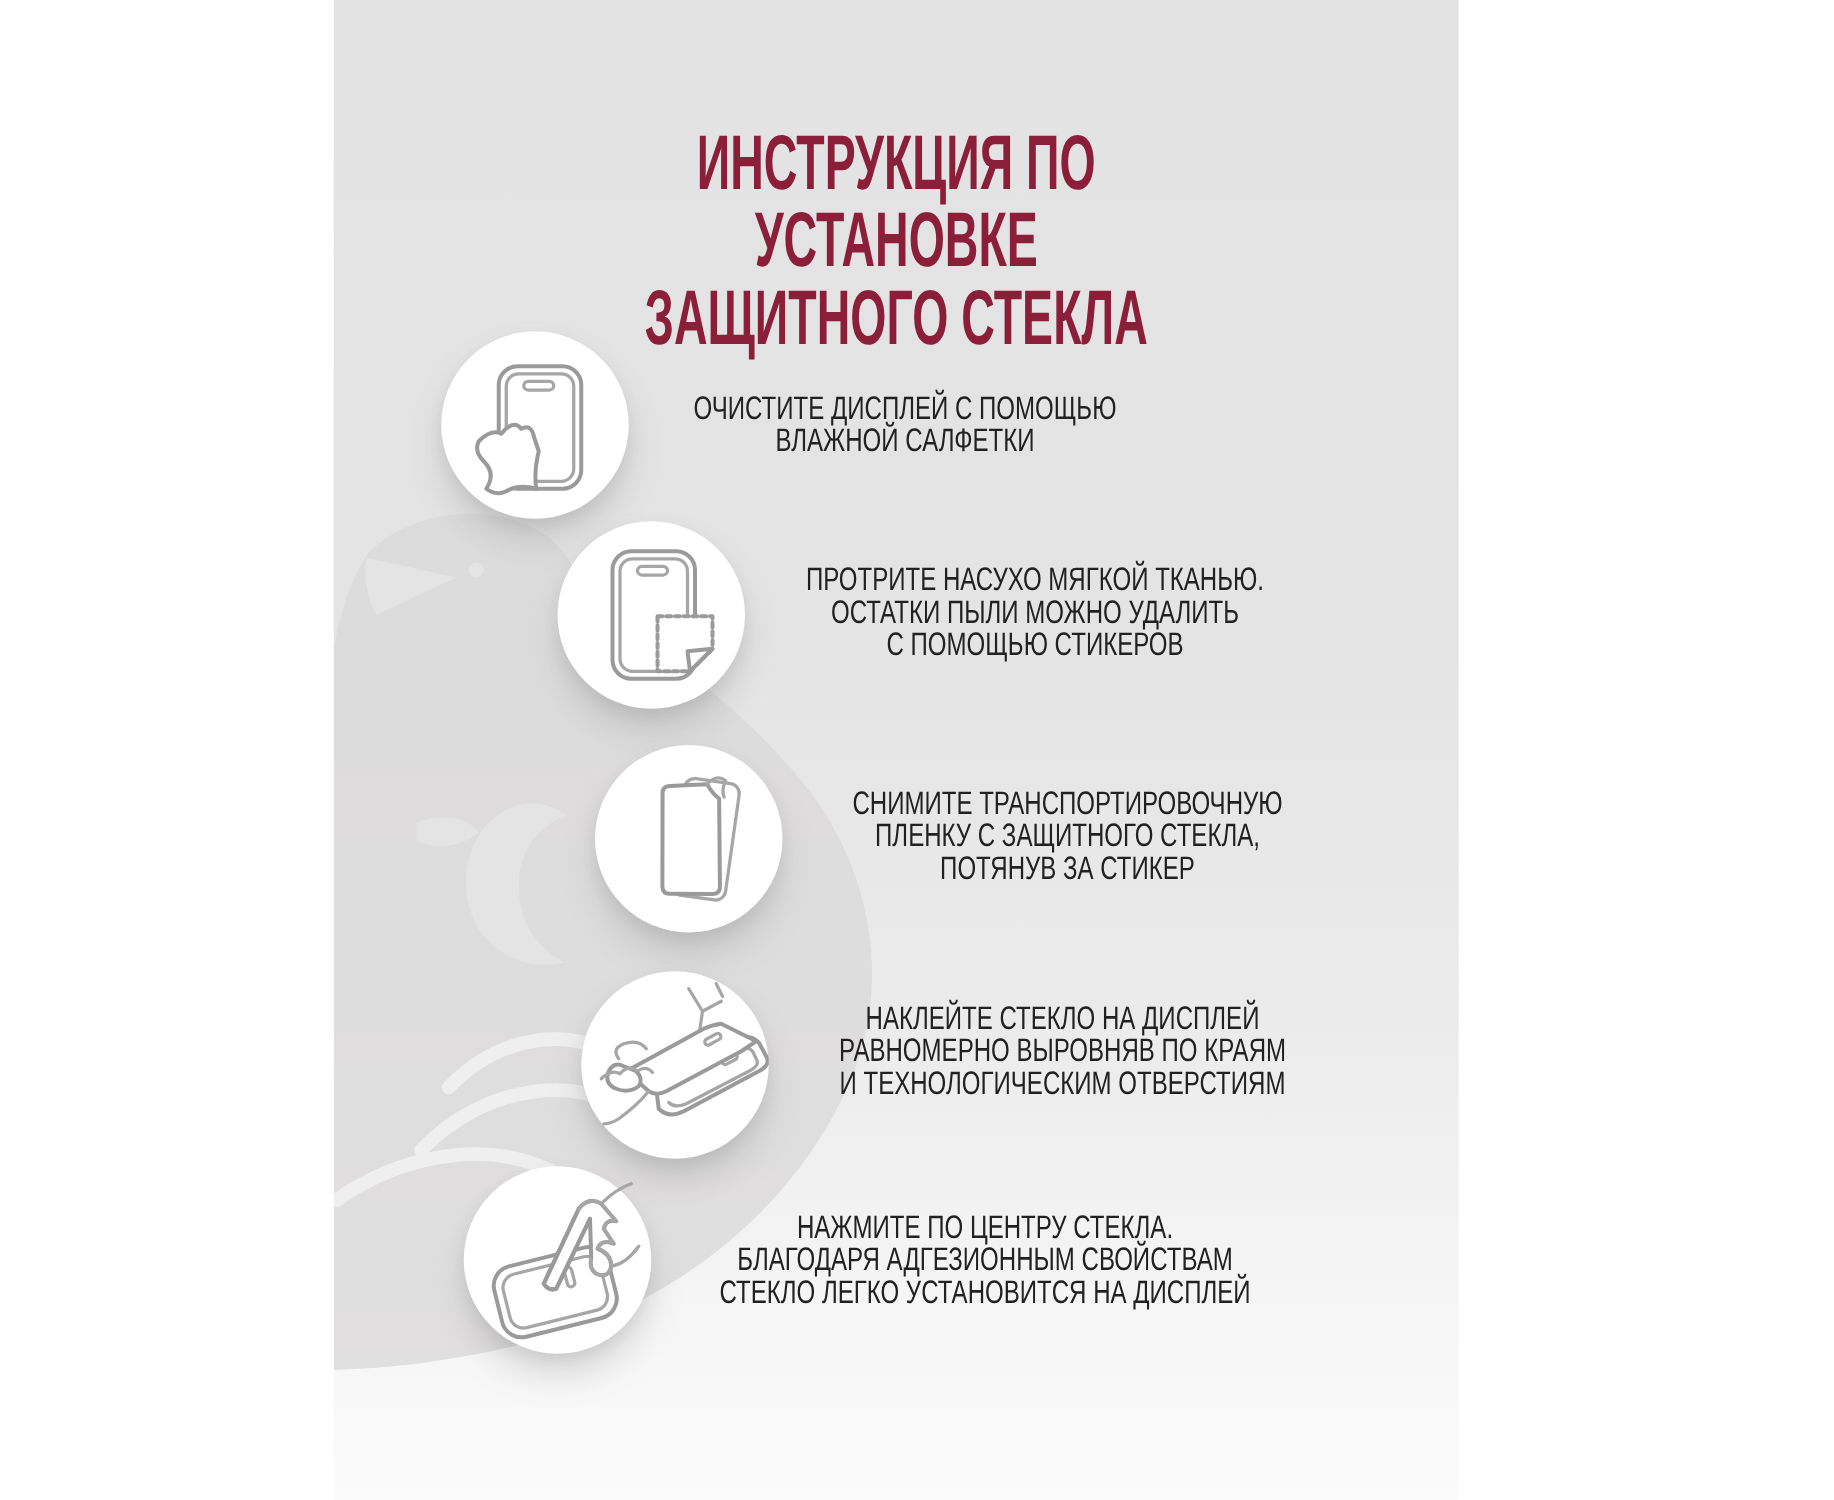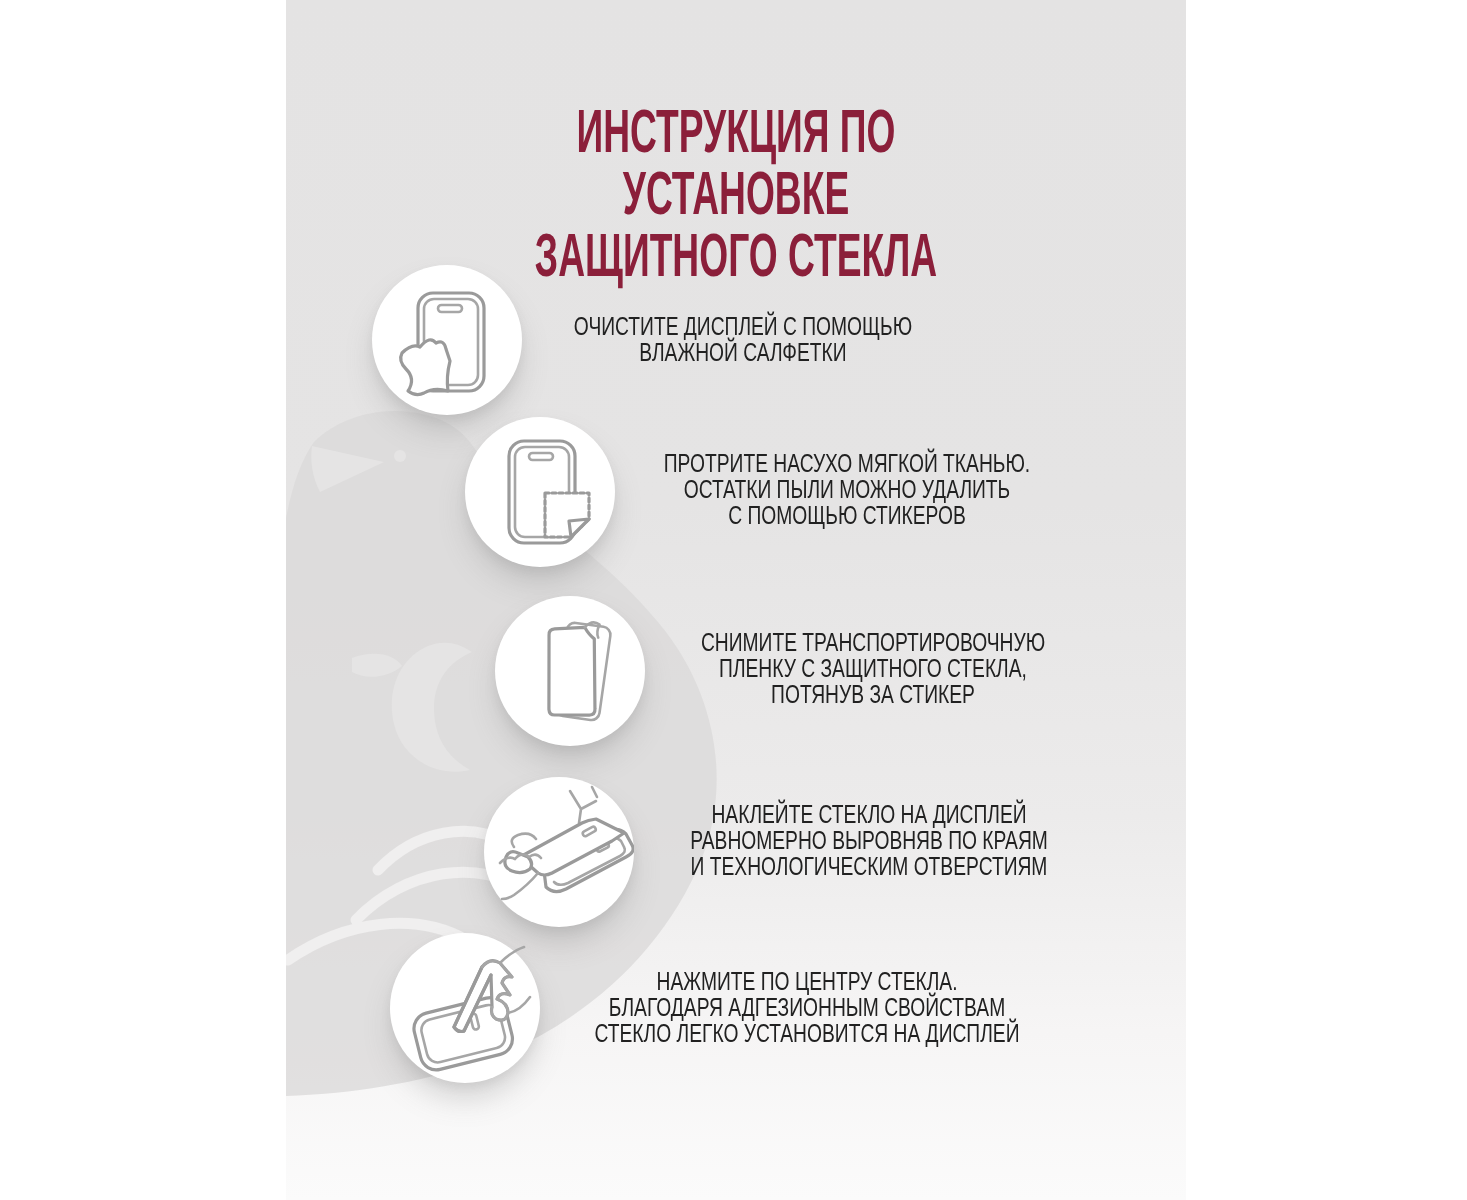--- a/index.html
+++ b/index.html
@@ -1,18 +1,18 @@
 <!DOCTYPE html>
 <html><head>
 <meta charset="utf-8">
 <style>
   html,body{margin:0;padding:0;background:#ffffff;}
   .canvas{position:relative;width:1467px;height:1200px;background:#ffffff;overflow:hidden;
           font-family:"Liberation Sans","DejaVu Sans",sans-serif;}
-  .panel{position:absolute;left:286px;top:0;width:900px;height:1200px;overflow:hidden;
+  .panel{position:absolute;left:267px;top:0;width:900px;height:1200px;overflow:hidden;
          background:linear-gradient(180deg,#e4e3e3 0%,#e5e4e4 42%,#ecebeb 68%,#f6f5f5 86%,#fbfbfb 100%);}
   .watermark{position:absolute;left:0;top:400px;width:480px;height:720px;}
   .title{position:absolute;left:0;top:100px;width:100%;margin:0;
          color:#8b1f3a;font-size:62px;line-height:62px;font-weight:bold;
          text-align:center;white-space:pre-line;letter-spacing:0;
          transform:scaleX(0.60);}
   .badge{position:absolute;width:150px;height:150px;border-radius:50%;background:#ffffff;
          box-shadow:0 18px 30px -4px rgba(110,110,110,0.28),0 5px 10px rgba(120,120,120,0.10);}
   .badge svg{position:absolute;left:0;top:0;}
   .caption{position:absolute;margin:0;color:#212121;font-size:26px;line-height:26px;

